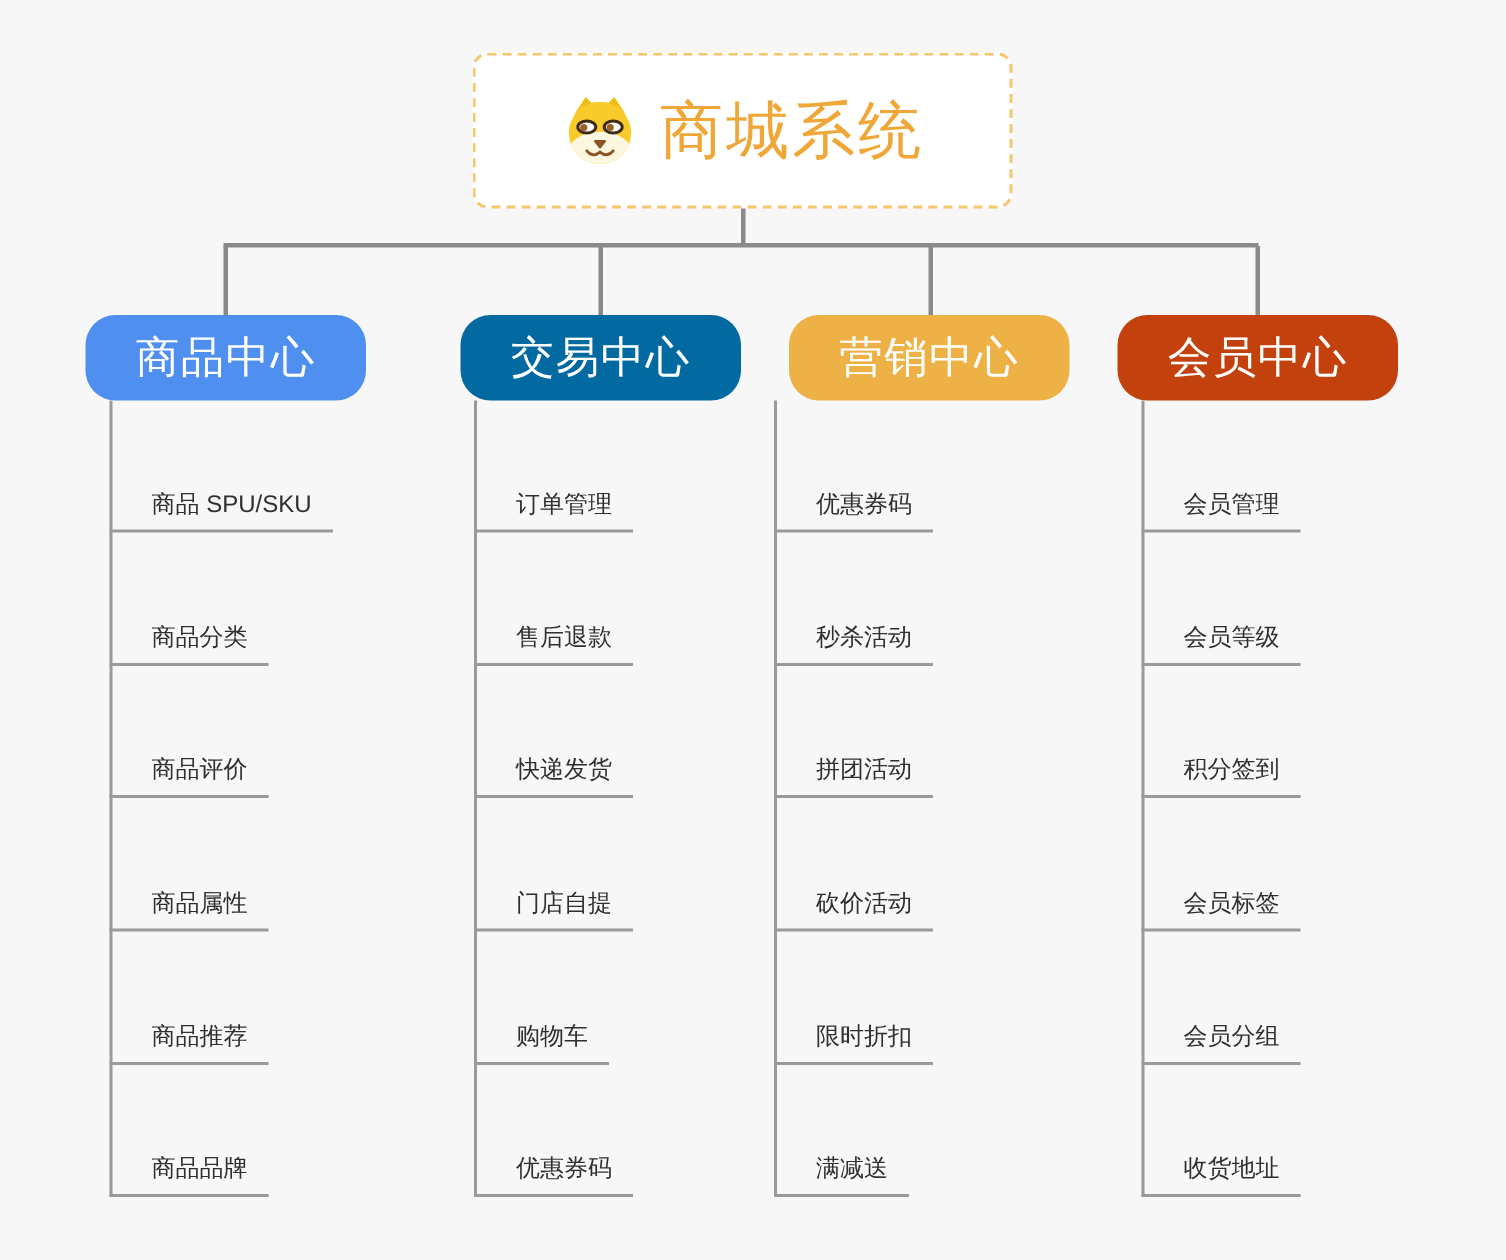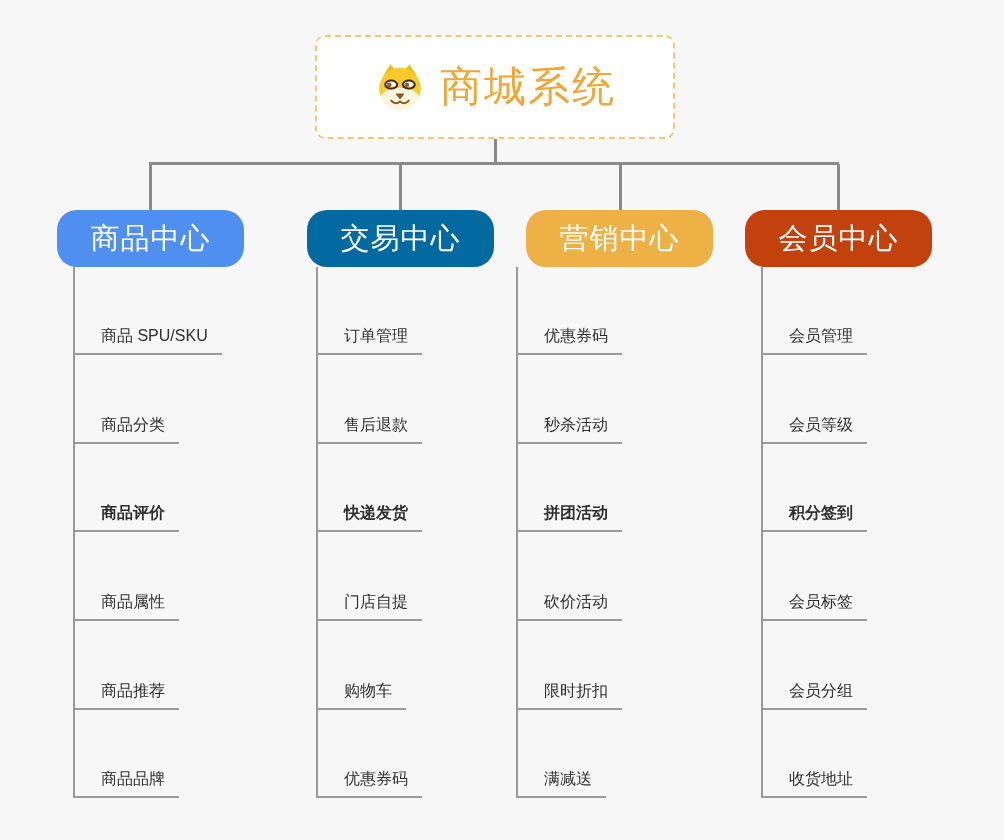--- a/index.html
+++ b/index.html
@@ -66,21 +66,21 @@
     white-space: nowrap;
     height: 44px; box-sizing: border-box;
     padding: 0 14px 6px 28px;
     border-bottom: 2px solid #9a9a9a;
     font-size: 16px; color: #2f2f2f;
     display: flex; align-items: flex-end;
     cursor: default;
   }
   .r0 { top: 44px; }
   .r1 { top: 133px; }
-  .r2 { top: 221px; font-weight: bold; }
+  .r2 { top: 221px; }
   .r3 { top: 310px; }
   .r4 { top: 399px; }
   .r5 { top: 487px; }
 </style>
 </head>
 <body>
 
 <div class="root">
   <svg class="doge" viewBox="0 0 64 60" aria-hidden="true">
     <polygon points="11,16 20,2 30,12" fill="#f2bd13"></polygon>

